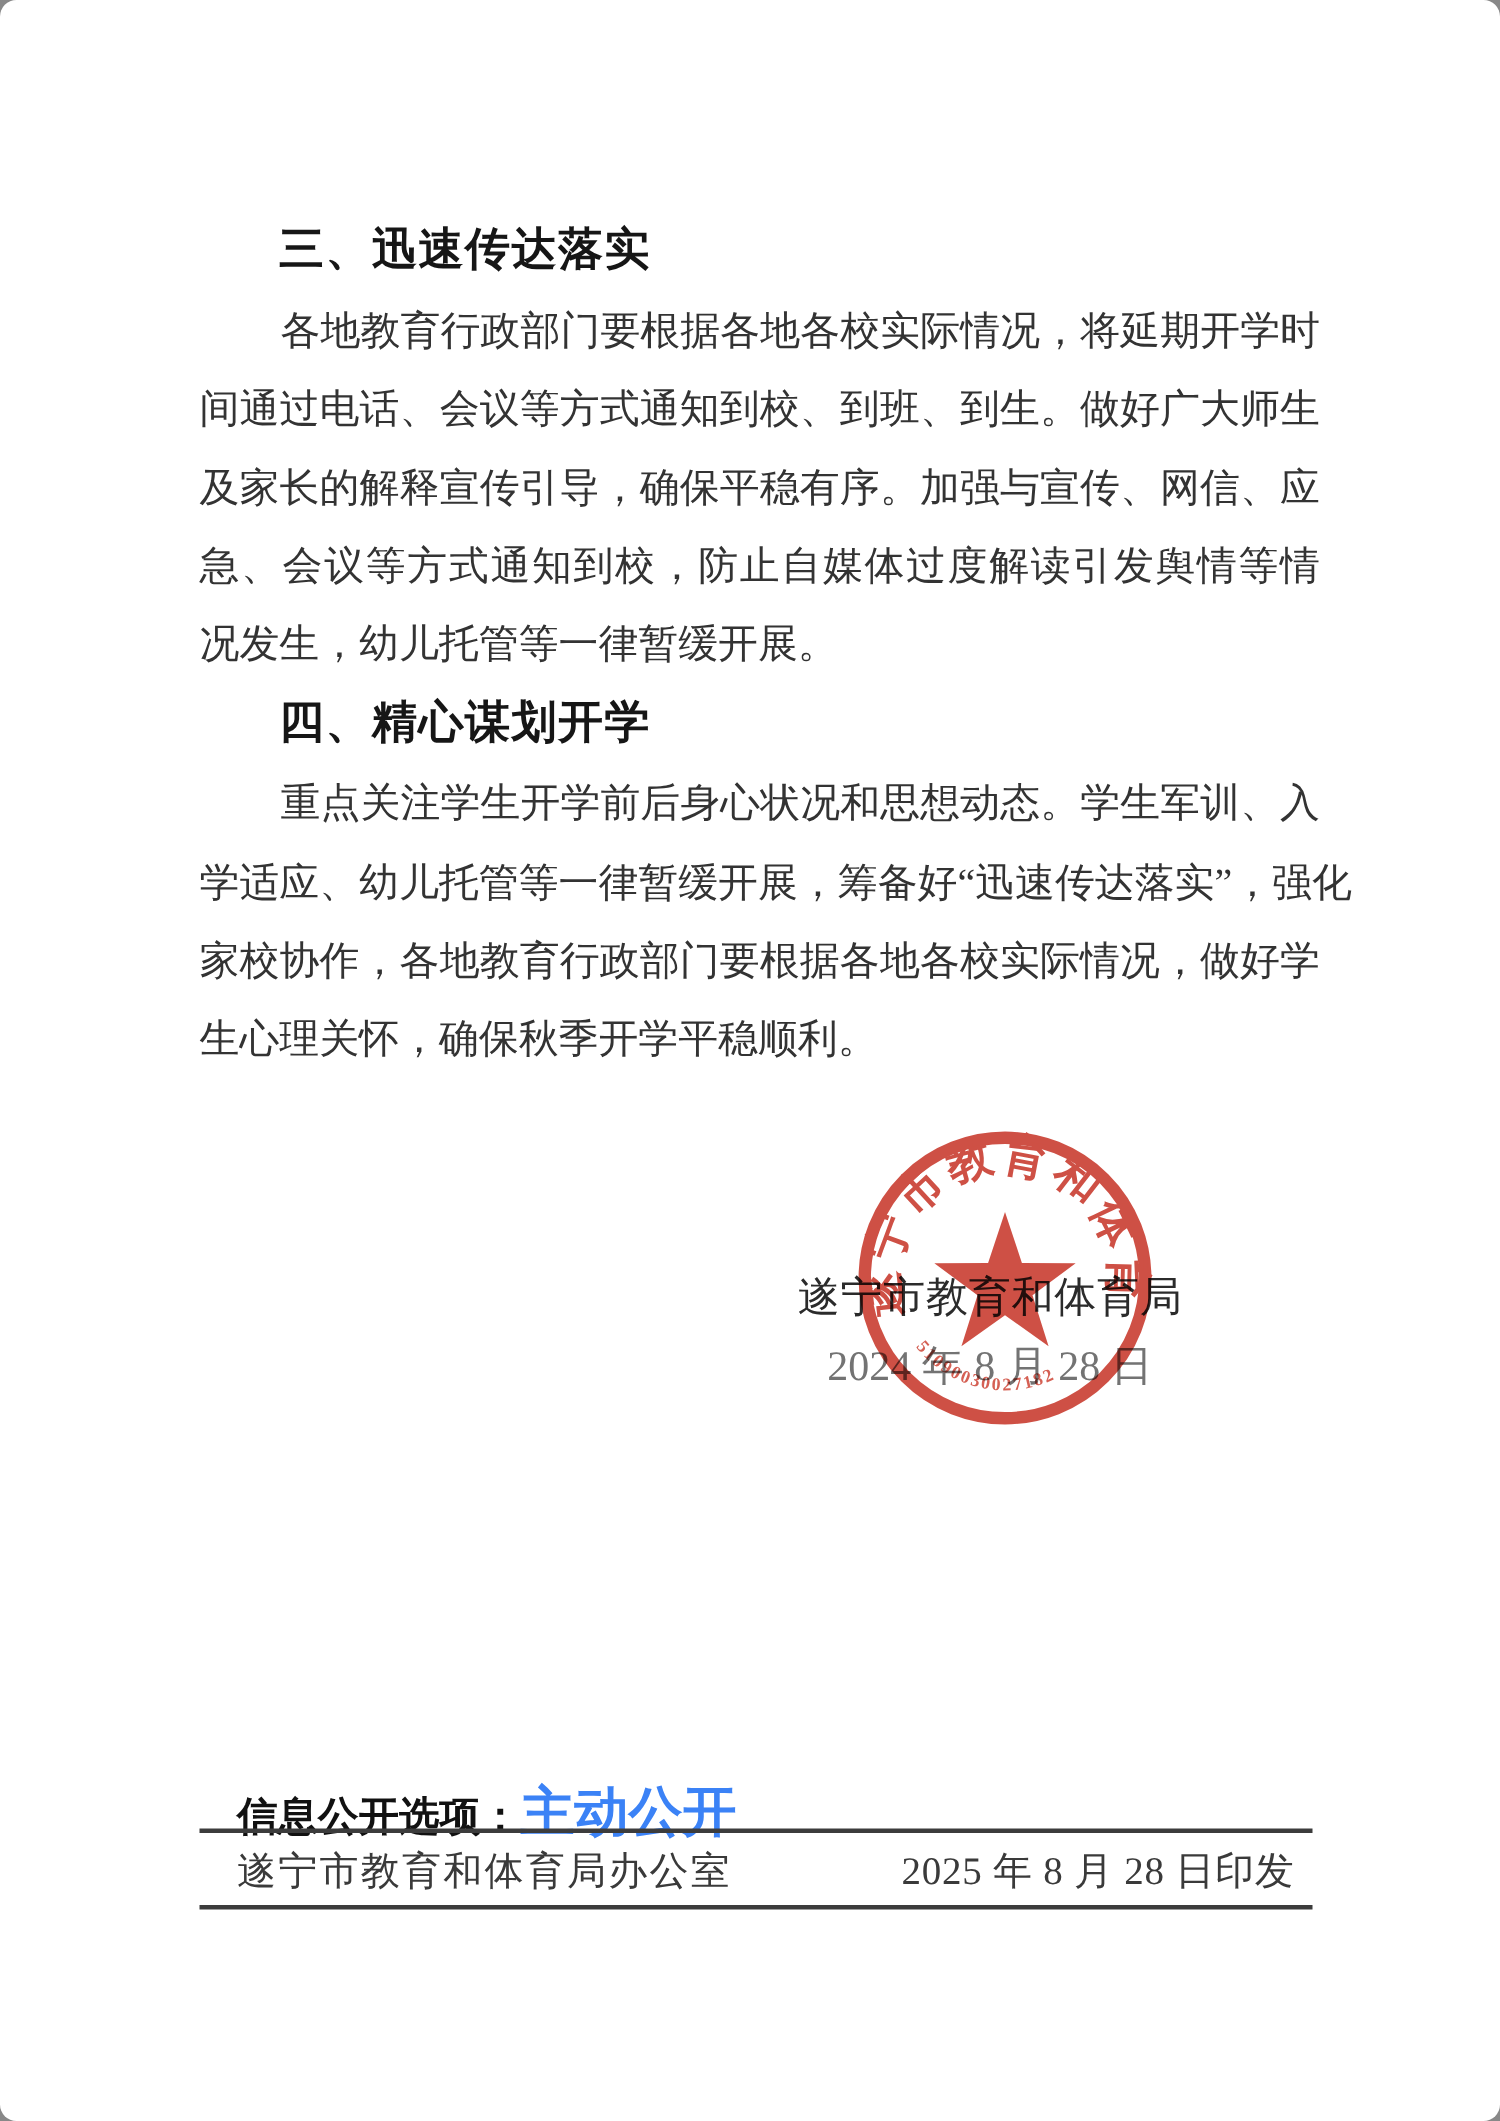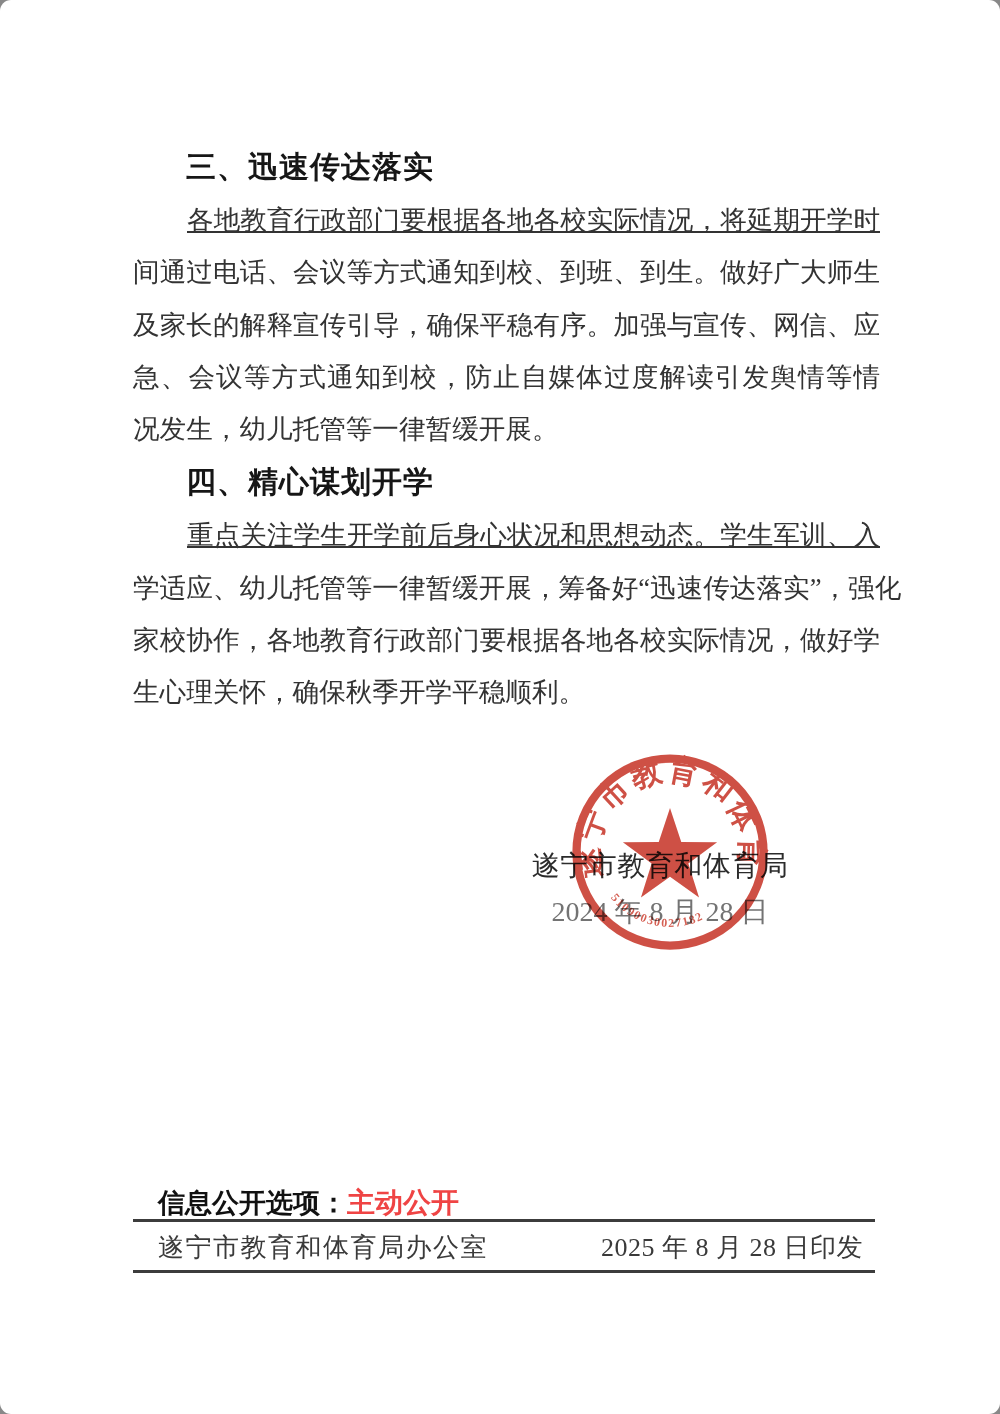--- a/index.html
+++ b/index.html
@@ -34,21 +34,21 @@
   .docline {
     height: 52.3px;
     line-height: 52.3px;
     font-size: 26.6px;
     color: #333333;
     text-align: justify;
     text-align-last: justify;
     white-space: nowrap;
     overflow: visible;
   }
-  .docline.first { padding-left: 54px; text-decoration: underline; }
+  .docline.first { padding-left: 54px; }
   .docline.last { text-align-last: left; }
   .sign-block {
     position: absolute;
     left: 410px;
     top: 843px;
     width: 500px;
     text-align: center;
     z-index: 2;
   }
   .sign-agency {
@@ -83,22 +83,22 @@
   }
   .footer-disclosure .label {
     font-family: "Liberation Sans", "DejaVu Sans", sans-serif;
     font-weight: 700;
     font-size: 27px;
     color: #111111;
   }
   .footer-disclosure .value {
     font-family: "Liberation Serif", "DejaVu Serif", serif;
     font-weight: 700;
-    font-size: 28px;
-    color: #ef4444;
+    font-size: 36px;
+    color: #3b82f6;
   }
   .rule {
     position: absolute;
     left: 133px;
     width: 742px;
     height: 3px;
     background: #3c3c3c;
   }
   .rule.top { top: 1219px; }
   .rule.bottom { top: 1270px; }

